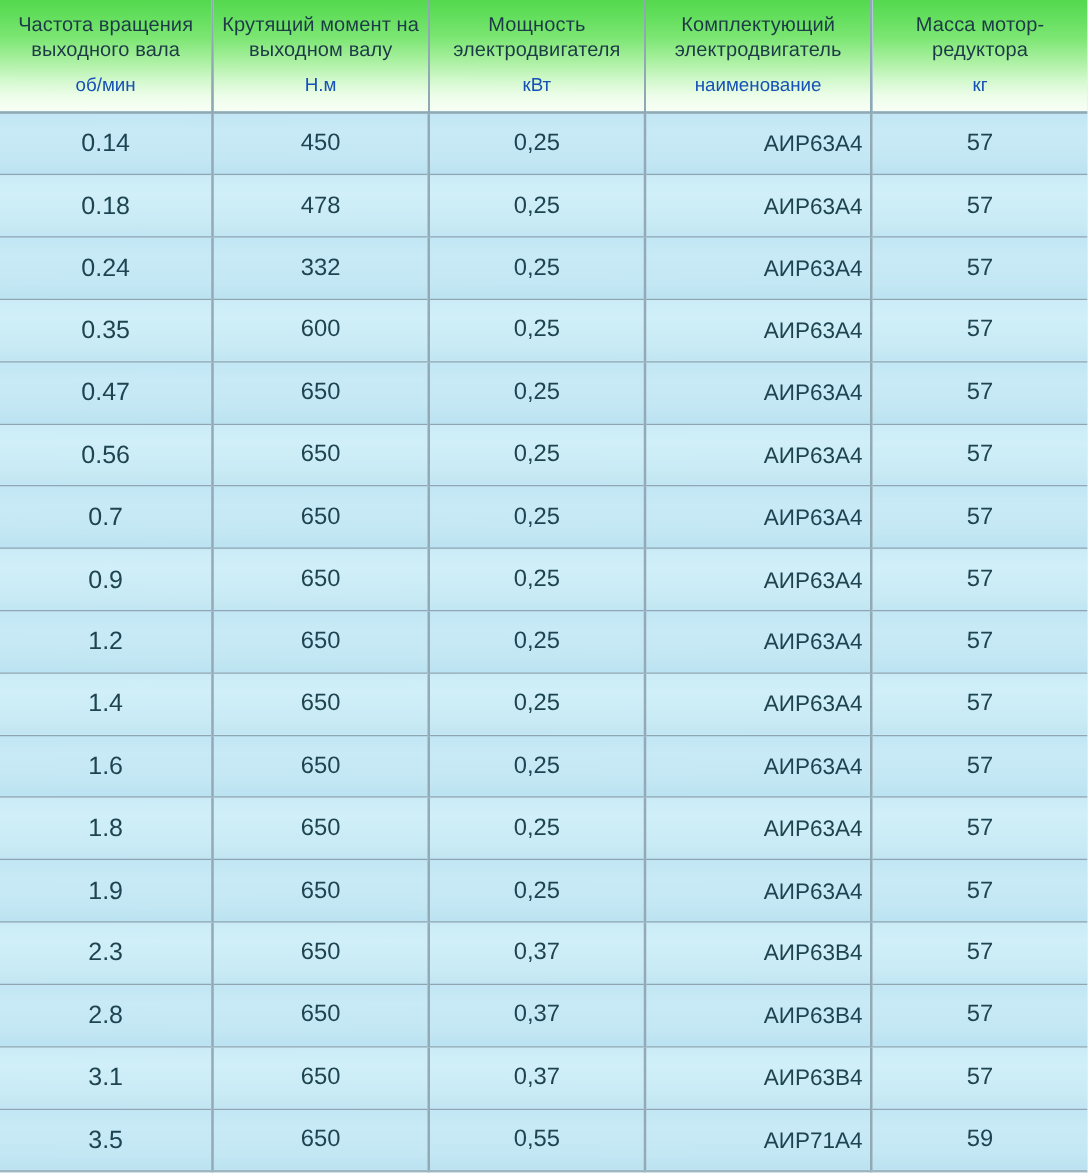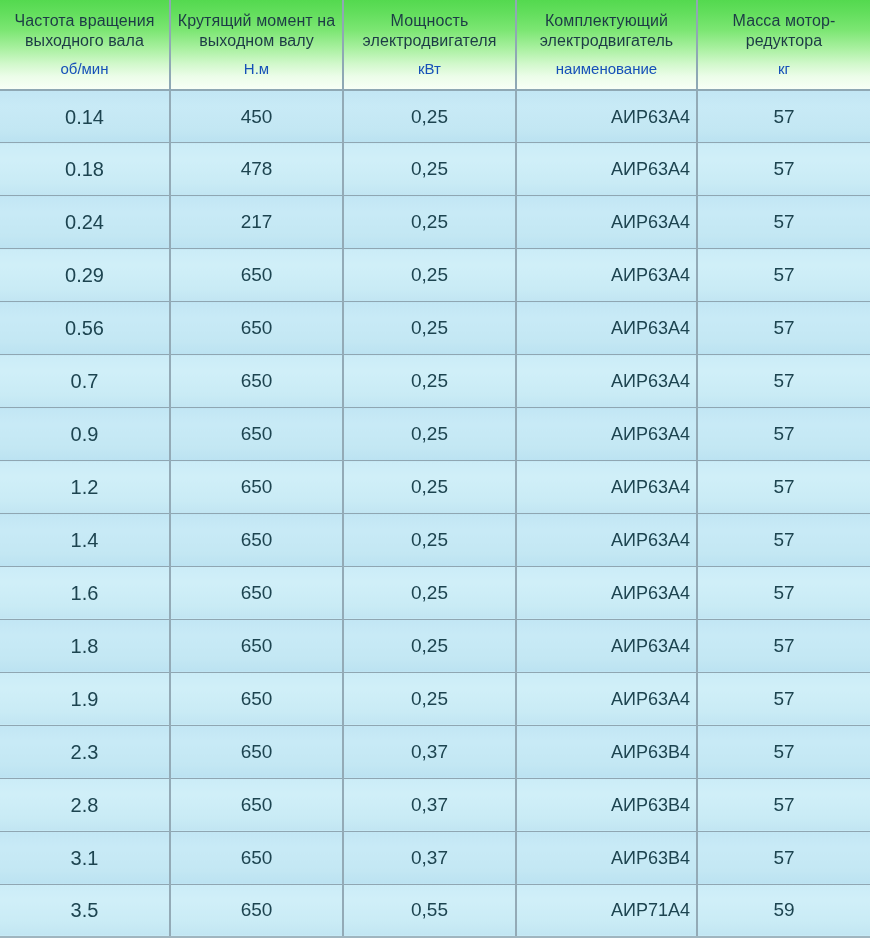--- a/index.html
+++ b/index.html
@@ -150,27 +150,34 @@
       </tr>
       <tr>
         <td class="data-cell col-speed">0.18</td>
         <td class="data-cell col-torque">478</td>
         <td class="data-cell col-power">0,25</td>
         <td class="data-cell col-motor">АИР63А4</td>
         <td class="data-cell col-mass">57</td>
       </tr>
       <tr>
         <td class="data-cell col-speed">0.24</td>
-        <td class="data-cell col-torque">217</td>
-        <td class="data-cell col-power">0,25</td>
-        <td class="data-cell col-motor">АИР63А4</td>
-        <td class="data-cell col-mass">57</td>
-      </tr>
-      <tr>
-        <td class="data-cell col-speed">0.29</td>
+        <td class="data-cell col-torque">332</td>
+        <td class="data-cell col-power">0,25</td>
+        <td class="data-cell col-motor">АИР63А4</td>
+        <td class="data-cell col-mass">57</td>
+      </tr>
+      <tr>
+        <td class="data-cell col-speed">0.35</td>
+        <td class="data-cell col-torque">600</td>
+        <td class="data-cell col-power">0,25</td>
+        <td class="data-cell col-motor">АИР63А4</td>
+        <td class="data-cell col-mass">57</td>
+      </tr>
+      <tr>
+        <td class="data-cell col-speed">0.47</td>
         <td class="data-cell col-torque">650</td>
         <td class="data-cell col-power">0,25</td>
         <td class="data-cell col-motor">АИР63А4</td>
         <td class="data-cell col-mass">57</td>
       </tr>
       <tr>
         <td class="data-cell col-speed">0.56</td>
         <td class="data-cell col-torque">650</td>
         <td class="data-cell col-power">0,25</td>
         <td class="data-cell col-motor">АИР63А4</td>

